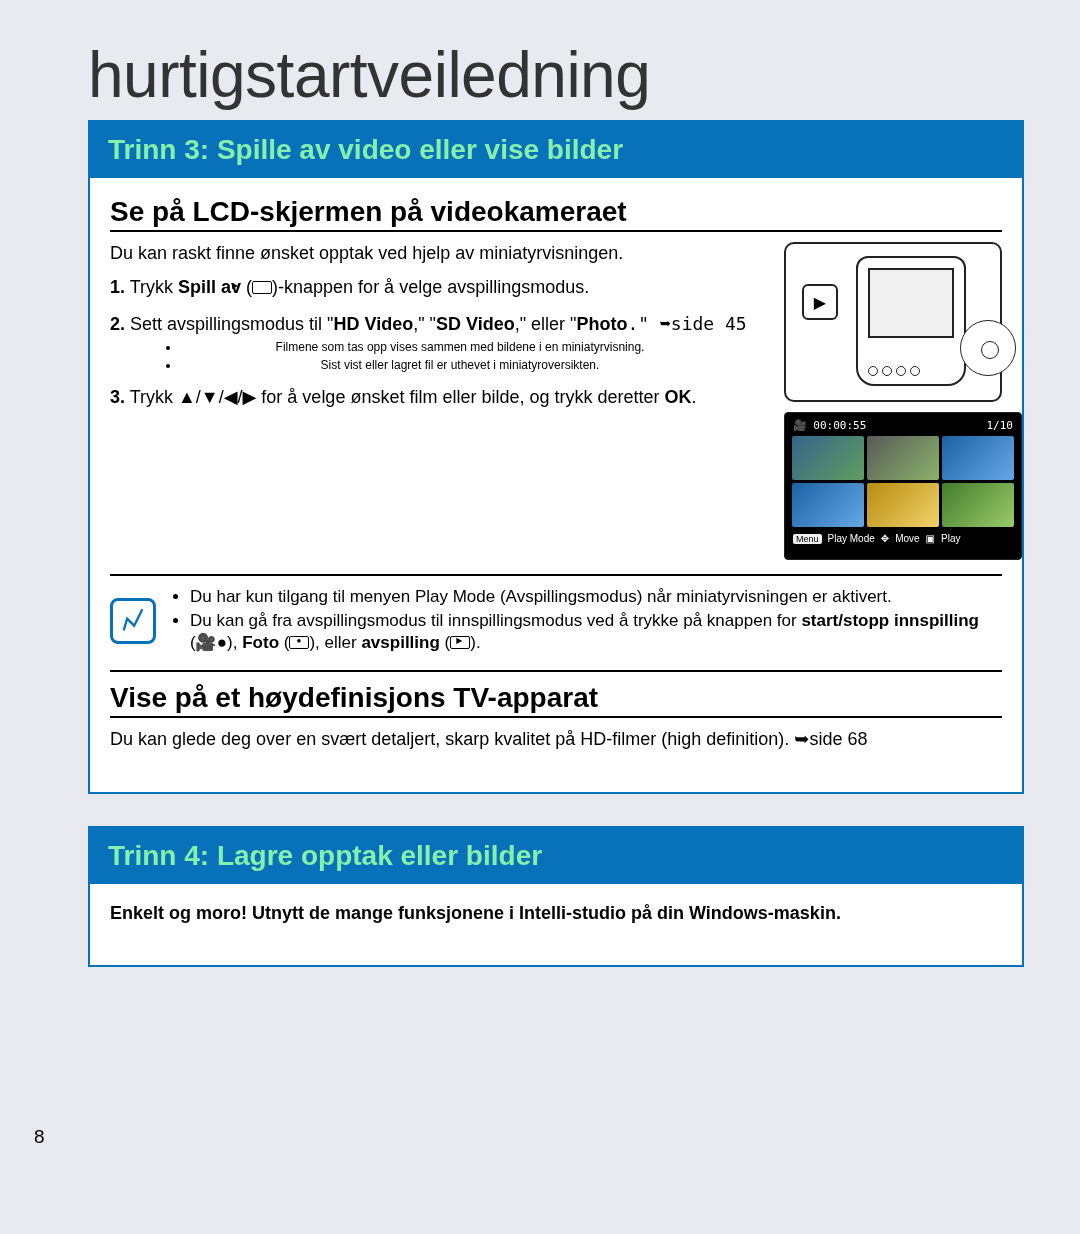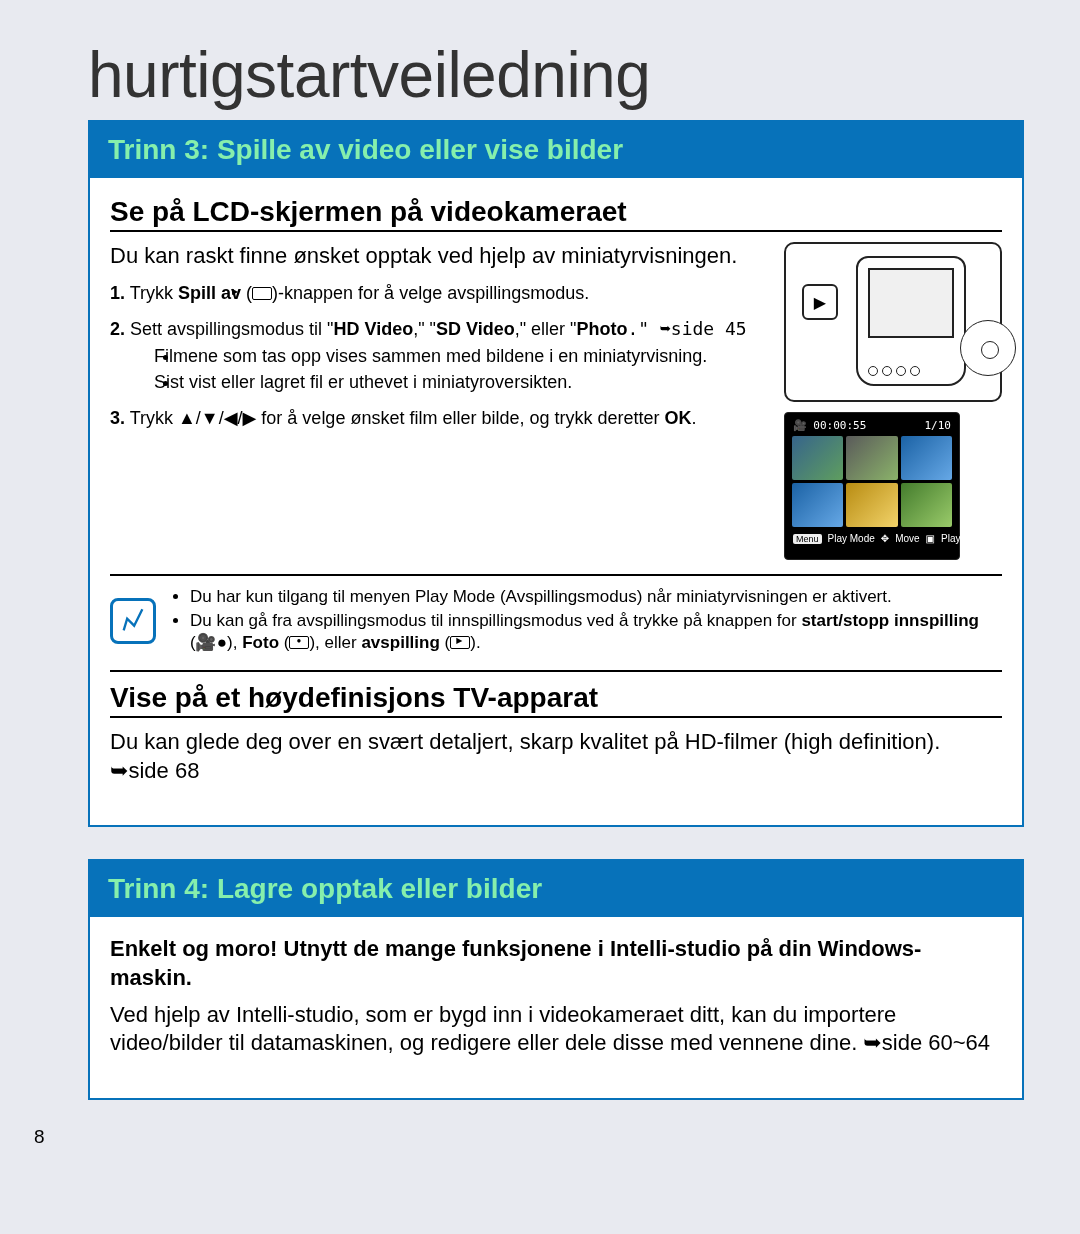--- a/index.html
+++ b/index.html
@@ -53,21 +53,21 @@
   }
 
   .cols {
     display: flex;
     gap: 18px;
   }
   .col-l { flex: 1; }
   .col-r { width: 218px; flex-shrink: 0; }
 
   .p {
-    font-size: 22px;
+    font-size: 18px;
     line-height: 1.3;
     margin-bottom: 8px;
   }
 
   ol.steps {
     list-style: none;
     padding: 0;
     margin: 10px 0 0 0;
   }
   ol.steps > li {
@@ -76,22 +76,23 @@
     margin-bottom: 12px;
     padding-left: 26px;
     text-indent: -26px;
   }
   ol.steps .num {
     font-weight: bold;
   }
   ul.bul {
     list-style: disc;
     margin: 4px 0 0 44px;
-    font-size: 18px;
+    font-size: 12px;
     line-height: 1.3;
+    text-align: center;
   }
   ul.bul > li { margin-bottom: 2px; }
 
   .illus-camera {
     width: 218px;
     height: 160px;
     border: 2px solid #222;
     border-radius: 10px;
     background: #fff;
     position: relative;
@@ -142,21 +143,21 @@
     left: 16px; top: 40px;
     width: 36px; height: 36px;
     border: 2px solid #222;
     border-radius: 6px;
     display: flex; align-items: center; justify-content: center;
     font-size: 16px;
     background: #fff;
   }
 
   .thumb-panel {
-    width: 176px;
+    width: 238px;
     height: 148px;
     background: #000;
     border: 1px solid #222;
     border-radius: 4px;
     padding: 4px;
     color: #fff;
     font-size: 11px;
   }
   .thumb-top {
     display: flex;
@@ -343,18 +344,17 @@
 
       <div class="section-sub">Vise på et høydefinisjons TV-apparat</div>
       <div class="p">Du kan glede deg over en svært detaljert, skarp kvalitet på HD-filmer (high definition). ➥side 68</div>
     </div>
   </div>
 
   <div class="card">
     <div class="card-header">Trinn 4: Lagre opptak eller bilder</div>
     <div class="card-body">
       <div class="p"><b>Enkelt og moro! Utnytt de mange funksjonene i Intelli-studio på din Windows-maskin.</b></div>
-      <div class="p">Ved hjelp av Intelli-studio, som er bygd inn i videokameraet ditt, kan du importere video/bilder til datamaskinen, og redigere eller dele disse med vennene dine. ➥side 60~64</div>
     </div>
   </div>
 </div>
 
 <div class="pagenum">8</div>
 
 </body></html>

